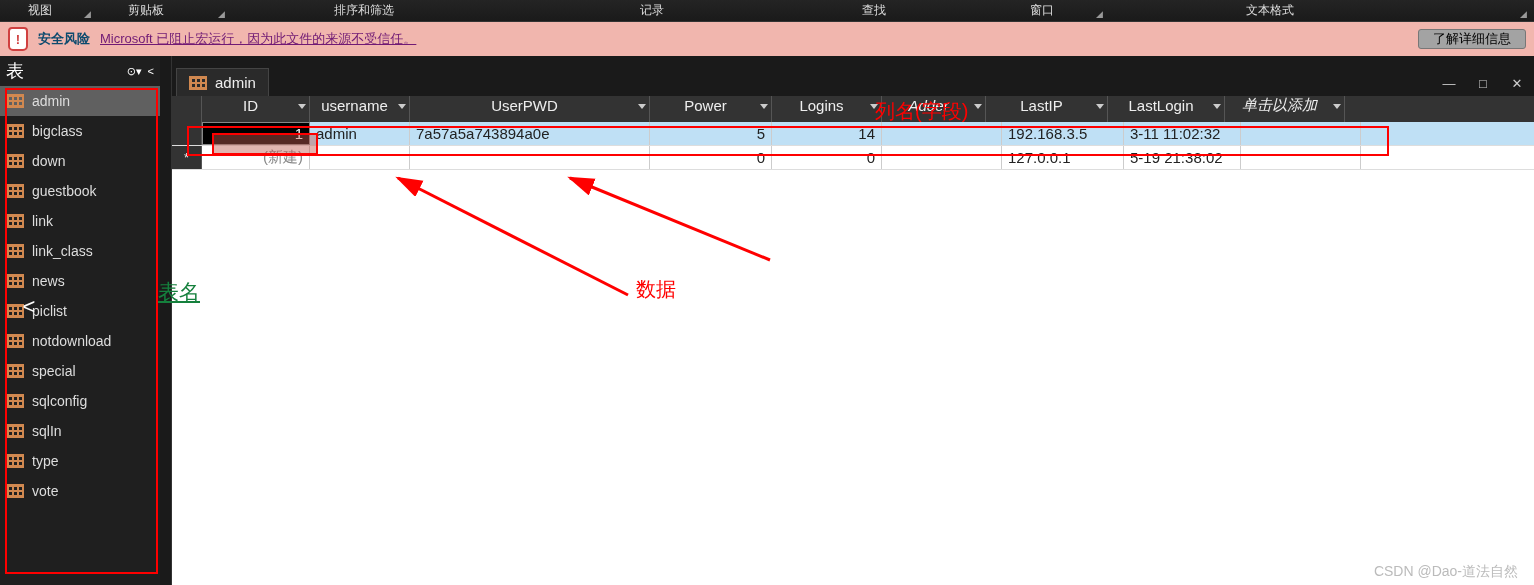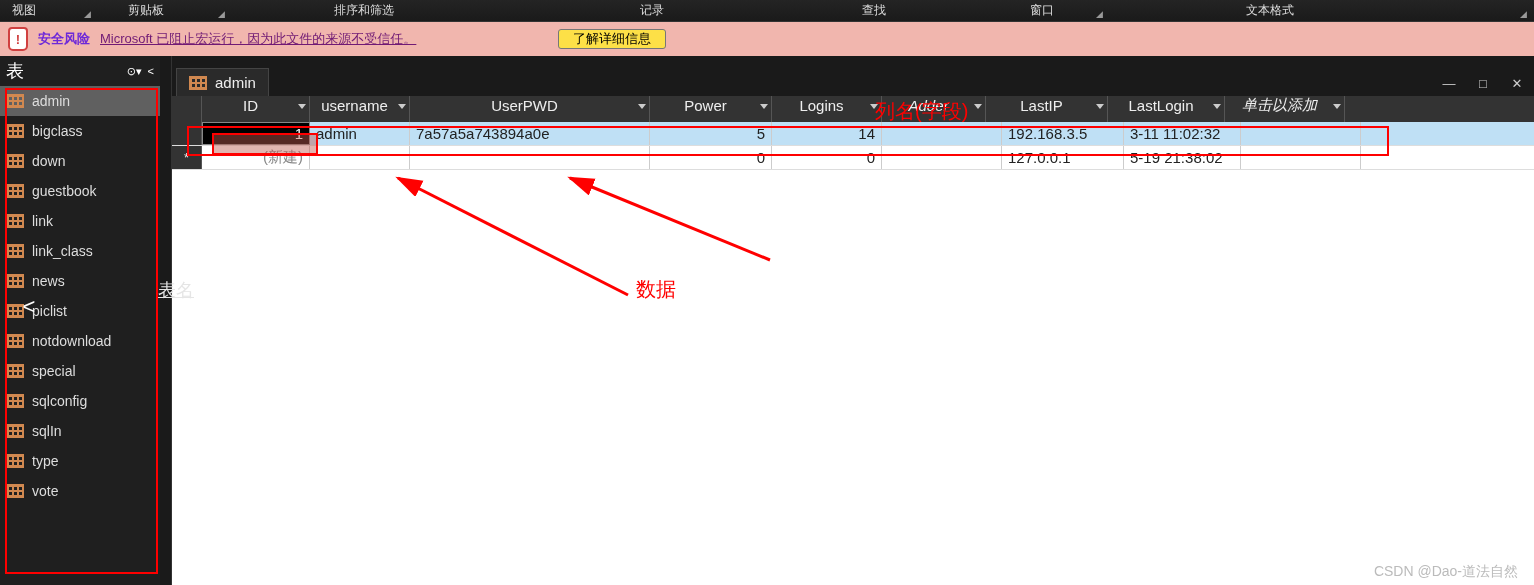--- a/index.html
+++ b/index.html
@@ -6,23 +6,23 @@
 body { width:1534px; height:585px; background:#000; overflow:hidden; position:relative; }
 
 
 .ribbon { height:22px; background:linear-gradient(#242424,#1a1a1a); display:flex; color:#ddd; font-size:12px; position:relative; border-bottom:1px solid #333; }
 .ribbon .grp { position:absolute; top:2px; text-align:center; }
 .ribbon .expand { position:absolute; bottom:2px; font-size:9px; color:#999; }
 
 
 .secbar { height:34px; background:#f1b6ae; display:flex; align-items:center; padding:0 8px; gap:10px; font-size:13px; }
 .secbar .shield { width:20px; height:24px; border:2px solid #d04040; border-radius:4px 4px 5px 5px; display:flex; align-items:center; justify-content:center; color:#d04040; font-weight:bold; font-size:13px; background:#fff; }
-.secbar b { font-weight:bold; color:#6d28d9; }
+.secbar b { font-weight:bold; color:#0c4a6e; }
 .secbar a { text-decoration:underline; color:#701a75; }
-.secbar button { margin-left:auto; margin-right:860px; padding:0 14px; background:#fde047; border:1px solid #777; border-radius:3px; font-size:13px; cursor:pointer; }
+.secbar button { margin-left:auto; padding:0 14px; background:#a3a3a3; border:1px solid #777; border-radius:3px; font-size:13px; cursor:pointer; }
 
 
 .main { display:flex; height:calc(100% - 56px); }
 
 
 .sidebar { width:160px; background:#1f1f1f; color:#ddd; position:relative; }
 .sidebar-hdr { height:30px; display:flex; align-items:center; padding:0 6px; font-size:18px; color:#fff; justify-content:space-between; }
 .sidebar-hdr .r { display:flex; gap:6px; align-items:center; font-size:11px; }
 .tbl-list { }
 .tbl-item { height:30px; display:flex; align-items:center; gap:8px; padding:0 6px; font-size:14px; color:#ddd; cursor:pointer; }
@@ -54,31 +54,31 @@
 .gr-rowhead { width:30px; background:#333; border-right:1px solid #555; color:#eee; display:flex; align-items:center; justify-content:center; font-size:13px; }
 .gr-cell { border-right:1px solid #ccc; padding:2px 6px; display:flex; align-items:center; }
 .gr-cell.num { justify-content:flex-end; }
 .gridrow.sel .gr-cell.idcell { background:#000; color:#fff; border:1px solid #888; justify-content:flex-end; }
 .gridrow.new .gr-cell.idcell { color:#888; justify-content:flex-end; }
 
 
 .anno-box1 { position:absolute; left:5px; top:88px; width:153px; height:486px; border:2px solid red; pointer-events:none; }
 .anno-box2 { position:absolute; left:187px; top:126px; width:1202px; height:30px; border:2px solid red; pointer-events:none; }
 .anno-idbox { position:absolute; left:212px; top:133px; width:106px; height:22px; border:2px solid red; background:rgba(190,90,80,0.45); pointer-events:none; }
-.anno-t1 { position:absolute; left:158px; top:278px; color:#e5e5e5; font-size:18px; pointer-events:none;text-decoration:underline; }
+.anno-t1 { position:absolute; left:158px; top:278px; color:#15803d; font-size:21px; pointer-events:none;text-decoration:underline; }
 .anno-t2 { position:absolute; left:875px; top:98px; color:red; font-size:20px; pointer-events:none; }
 .anno-t3 { position:absolute; left:636px; top:276px; color:red; font-size:20px; pointer-events:none; }
 .watermark { position:absolute; right:16px; bottom:4px; color:#bbb; font-size:14px; }
 svg.arrows { position:absolute; left:0; top:0; pointer-events:none; }
 </style>
 </head>
 <body>
 
 <div class="ribbon">
-  <span class="grp" style="left:12px">视图</span>
+  <span class="grp" style="left:28px">视图</span>
   <span class="expand" style="left:84px">◢</span>
   <span class="grp" style="left:128px">剪贴板</span>
   <span class="expand" style="left:218px">◢</span>
   <span class="grp" style="left:334px">排序和筛选</span>
   <span class="grp" style="left:640px">记录</span>
   <span class="grp" style="left:862px">查找</span>
   <span class="grp" style="left:1030px">窗口</span>
   <span class="expand" style="left:1096px">◢</span>
   <span class="grp" style="left:1246px">文本格式</span>
   <span class="expand" style="left:1520px">◢</span>

